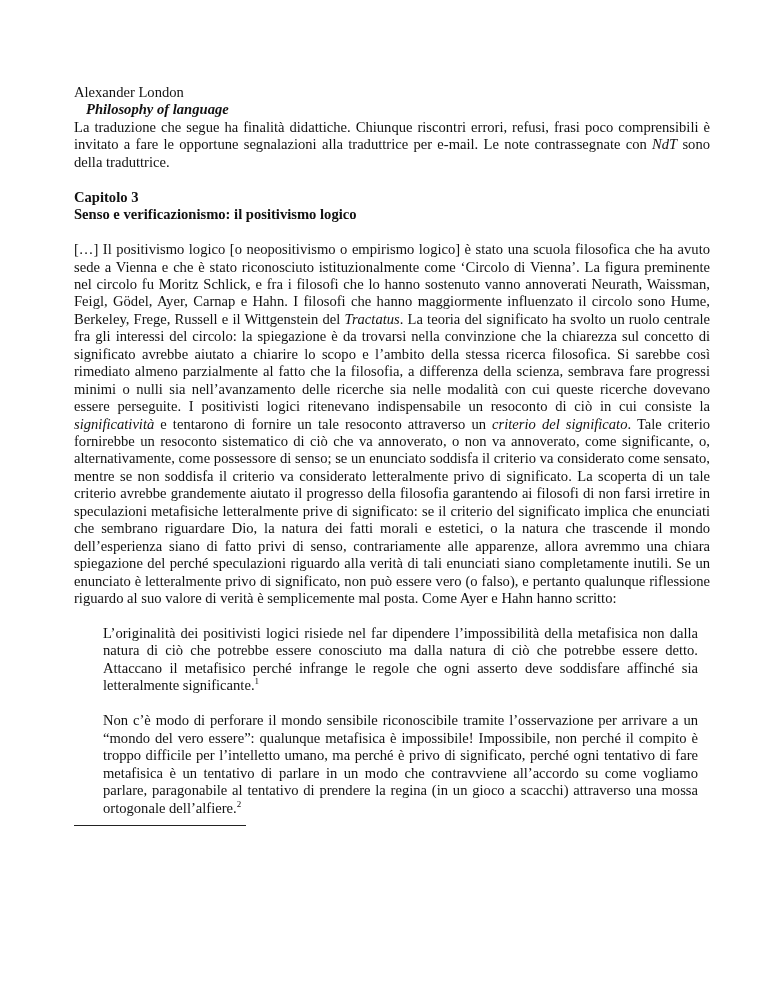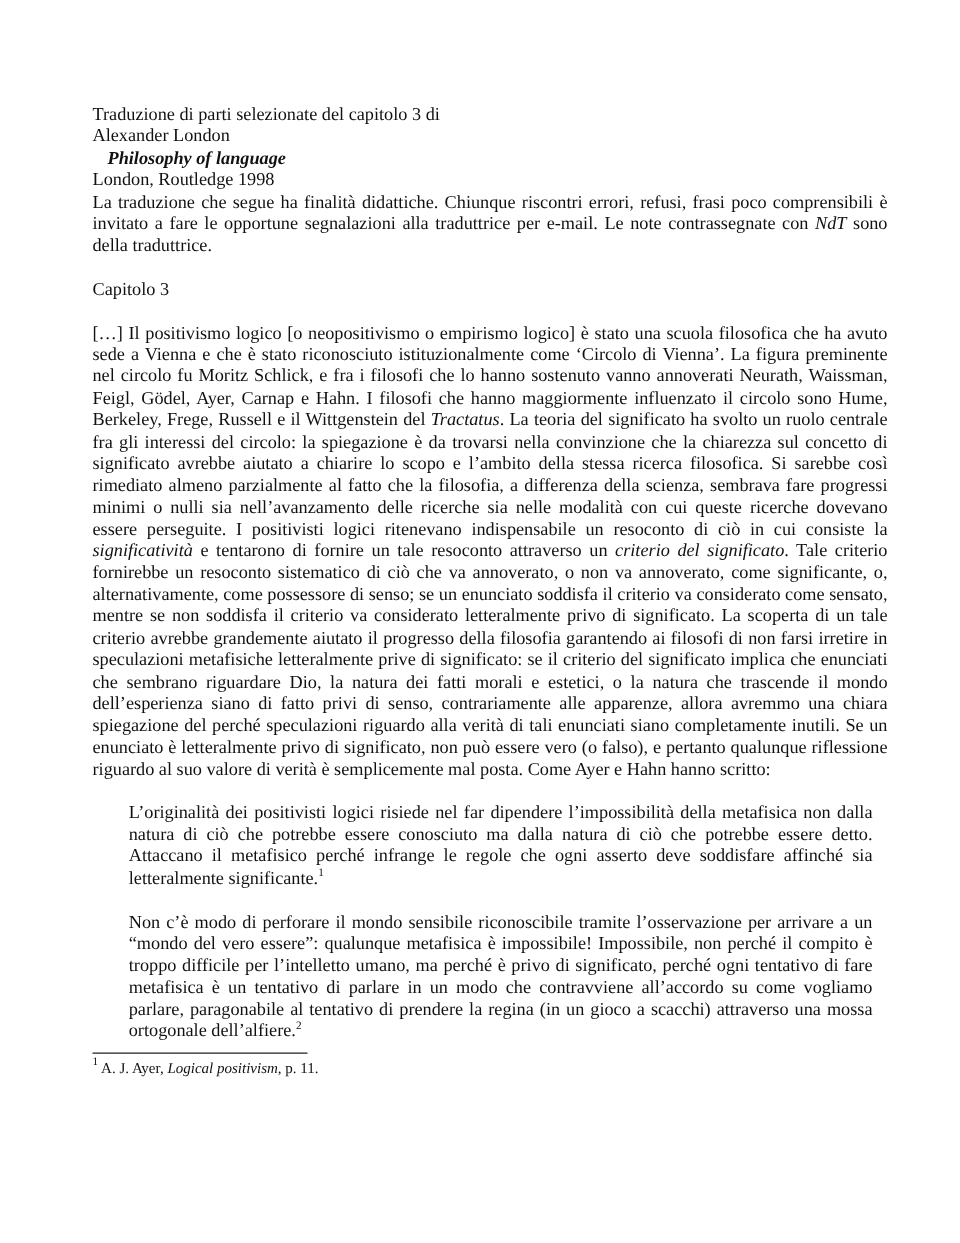--- a/index.html
+++ b/index.html
@@ -2,45 +2,43 @@
 <html><head>
 <meta charset="utf-8">
 <style>
   html, body { margin:0; padding:0; background:#ffffff; }
   body { width:768px; height:994px; position:relative; overflow:hidden;
          font-family:"Liberation Serif", serif; color:#111; }
   .page { position:absolute; left:74px; top:84px; width:636px;
           font-size:14.6px; line-height:17.45px; }
   .line { display:block; }
   .just { text-align:justify; }
-  .bold { font-weight:normal; }
+  .bold { font-weight:bold; }
   .bi { font-weight:bold; font-style:italic;margin-left:12px; }
   .gap { height:17.45px; }
   .quote { margin-left:29px; margin-right:12px; }
   sup { font-size:9px; line-height:0; vertical-align:6px; }
   .fn-rule { width:172px; border-top:1px solid #222; margin-top:8px; margin-bottom:4px; }
   .fn { font-size:12px; line-height:14.2px; }
 </style>
 </head>
 <body>
 
 <div class="page">
-  <span class="line">Traduzione di parti selezionate del capitolo 3 di</span>
   <span class="line">Alexander London</span>
   <span class="line bi">Philosophy of language</span>
-  <span class="line">London, Routledge 1998</span>
   <div class="just"><span>La traduzione che segue ha finalità didattiche. Chiunque riscontri errori, refusi, frasi poco comprensibili è invitato a fare le opportune segnalazioni alla traduttrice per e-mail. Le note contrassegnate con </span><i>NdT</i><span> sono della traduttrice.</span></div>
 
   <div class="gap"></div>
   <span class="line bold">Capitolo 3</span>
+  <span class="line bold">Senso e verificazionismo: il positivismo logico</span>
 
   <div class="gap"></div>
   <div class="just"><span>[…] Il positivismo logico [o neopositivismo o empirismo logico] è stato una scuola filosofica che ha avuto sede a Vienna e che è stato riconosciuto istituzionalmente come ‘Circolo di Vienna’. La figura preminente nel circolo fu Moritz Schlick, e fra i filosofi che lo hanno sostenuto vanno annoverati Neurath, Waissman, Feigl, Gödel, Ayer, Carnap e Hahn. I filosofi che hanno maggiormente influenzato il circolo sono Hume, Berkeley, Frege, Russell e il Wittgenstein del </span><i>Tractatus</i><span>. La teoria del significato ha svolto un ruolo centrale fra gli interessi del circolo: la spiegazione è da trovarsi nella convinzione che la chiarezza sul concetto di significato avrebbe aiutato a chiarire lo scopo e l’ambito della stessa ricerca filosofica. Si sarebbe così rimediato almeno parzialmente al fatto che la filosofia, a differenza della scienza, sembrava fare progressi minimi o nulli sia nell’avanzamento delle ricerche sia nelle modalità con cui queste ricerche dovevano essere perseguite. I positivisti logici ritenevano indispensabile un resoconto di ciò in cui consiste la </span><i>significatività</i><span> e tentarono di fornire un tale resoconto attraverso un </span><i>criterio del significato</i><span>. Tale criterio fornirebbe un resoconto sistematico di ciò che va annoverato, o non va annoverato, come significante, o, alternativamente, come possessore di senso; se un enunciato soddisfa il criterio va considerato come sensato, mentre se non soddisfa il criterio va considerato letteralmente privo di significato. La scoperta di un tale criterio avrebbe grandemente aiutato il progresso della filosofia garantendo ai filosofi di non farsi irretire in speculazioni metafisiche letteralmente prive di significato: se il criterio del significato implica che enunciati che sembrano riguardare Dio, la natura dei fatti morali e estetici, o la natura che trascende il mondo dell’esperienza siano di fatto privi di senso, contrariamente alle apparenze, allora avremmo una chiara spiegazione del perché speculazioni riguardo alla verità di tali enunciati siano completamente inutili. Se un enunciato è letteralmente privo di significato, non può essere vero (o falso), e pertanto qualunque riflessione riguardo al suo valore di verità è semplicemente mal posta. Come Ayer e Hahn hanno scritto:</span></div>
 
   <div class="gap"></div>
   <div class="just quote"><span>L’originalità dei positivisti logici risiede nel far dipendere l’impossibilità della metafisica non dalla natura di ciò che potrebbe essere conosciuto ma dalla natura di ciò che potrebbe essere detto. Attaccano il metafisico perché infrange le regole che ogni asserto deve soddisfare affinché sia letteralmente significante.</span><sup>1</sup></div>
 
   <div class="gap"></div>
   <div class="just quote"><span>Non c’è modo di perforare il mondo sensibile riconoscibile tramite l’osservazione per arrivare a un “mondo del vero essere”: qualunque metafisica è impossibile! Impossibile, non perché il compito è troppo difficile per l’intelletto umano, ma perché è privo di significato, perché ogni tentativo di fare metafisica è un tentativo di parlare in un modo che contravviene all’accordo su come vogliamo parlare, paragonabile al tentativo di prendere la regina (in un gioco a scacchi) attraverso una mossa ortogonale dell’alfiere.</span><sup>2</sup></div>
 
   <div class="fn-rule"></div>
-  <div class="fn"><sup>1</sup><span> A. J. Ayer, </span><i>Logical positivism</i><span>, p. 11.</span></div>
 </div>
 
 </body></html>

